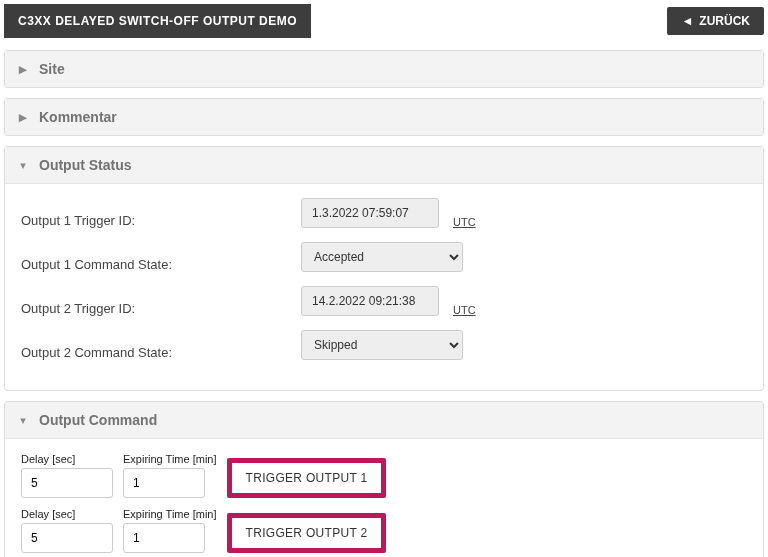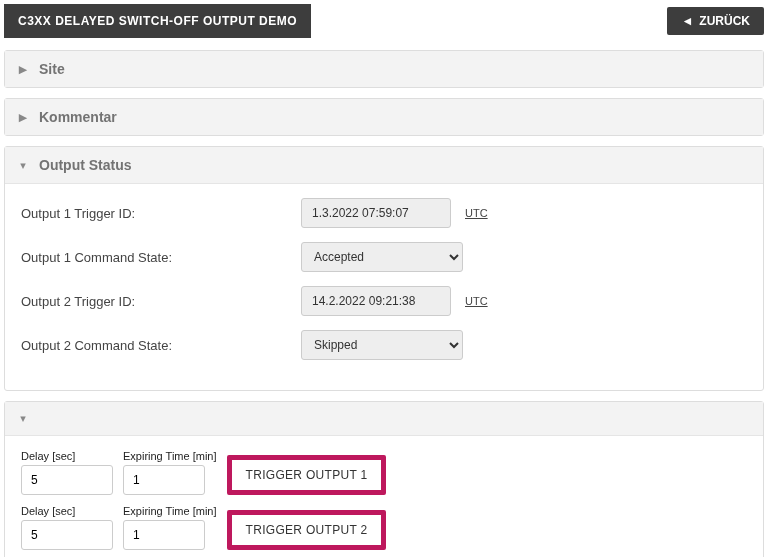--- a/index.html
+++ b/index.html
@@ -67,31 +67,31 @@
   color: #888;
   font-size: 11px;
   width: 12px;
   text-align: center;
 }
 .panel-body {
   padding: 14px 16px;
 }
 .form-row {
   display: flex;
-  align-items: center;
+  align-items: flex-end;
   margin-bottom: 14px;
 }
 .form-row:last-child { margin-bottom: 16px; }
 .form-label {
   width: 280px;
   color: #444;
   font-size: 13px;
 }
 .text-input {
-  width: 150px;
+  width: 138px;
   padding: 7px 10px;
   border: 1px solid #ccc;
   border-radius: 3px;
   font-size: 12px;
   background: #eee;
   color: #333;
 }
 .select-input {
   width: 162px;
   padding: 6px 8px;
@@ -195,20 +195,21 @@
       <select class="select-input">
         <option>Skipped</option>
       </select>
     </div>
   </div>
 </div>
 
 <div class="panel">
   <div class="panel-header">
     <span class="chevron">▾</span>
+    <h3>Output Command</h3>
   </div>
   <div class="panel-body">
     <div class="cmd-row">
       <div class="cmd-field">
         <label>Delay [sec]</label>
         <input class="cmd-input" type="text" value="5" style="">
       </div>
       <div class="cmd-field">
         <label>Expiring Time [min]</label>
         <input class="cmd-input wide" type="text" value="1" style="">

